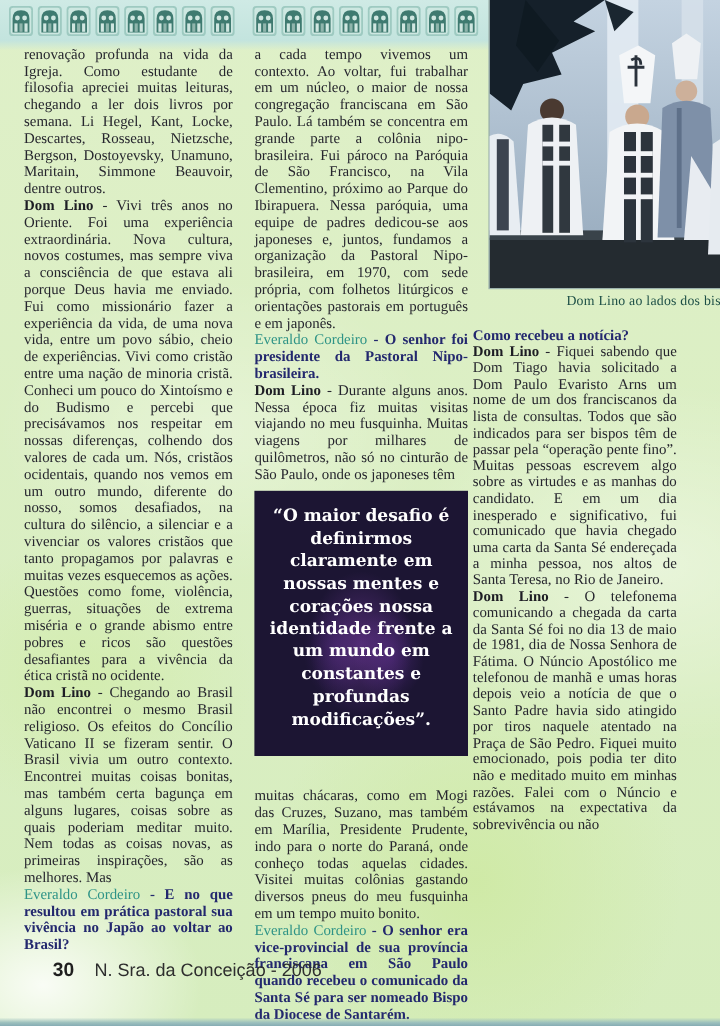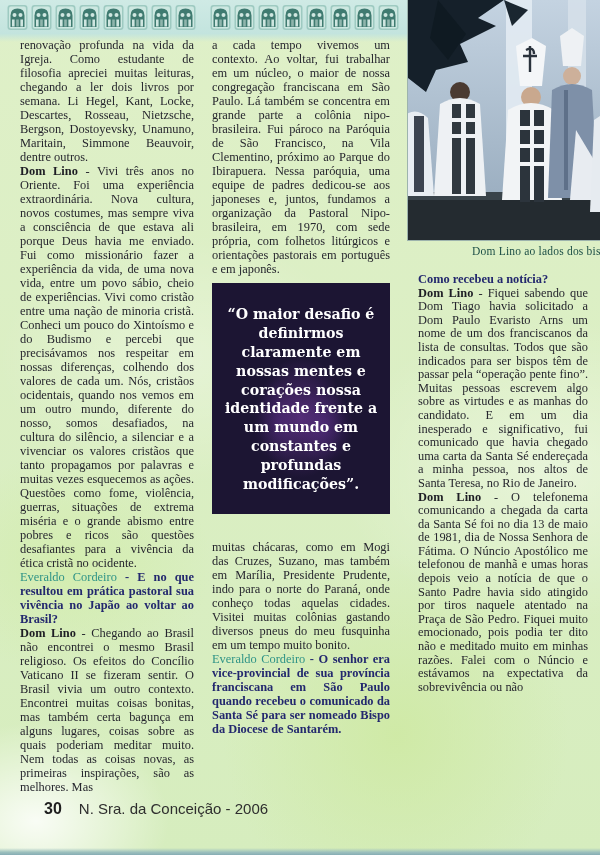--- a/index.html
+++ b/index.html
@@ -26,27 +26,27 @@
   .photo{position:absolute; left:408px; top:0; width:192px; height:240px; margin:0; box-shadow:0 0 0 1px #9db3ad;}
   .caption{
     position:absolute; left:472px; top:245px; white-space:nowrap;
     font-size:11.5px; color:#1d4f46; letter-spacing:.2px;
   }
   
   .col{position:absolute; font-size:12.4px; line-height:14px; color:#26262e; text-align:justify;}
   .col p{margin:0;}
   .col1{left:20px; top:38px; width:174px;}
   .col2{left:212px; top:38px; width:178px;}
-  .col3{left:394px; top:273px; width:170px; line-height:13.6px;margin-left:24px;}
+  .col3{left:394px; top:273px; width:170px; line-height:13.6px;}
   .qname{color:#2e9386; font-weight:normal;}
   .qtext{color:#23286e; font-weight:bold;}
   .aname{color:#1d1d24; font-weight:bold;}
   
   .quote{
-    box-sizing:border-box; width:178px; margin:7px 0 26px 0; padding:22px 10px 20px;
+    box-sizing:border-box; width:178px; margin:7px 0 26px 0; padding:12px 10px 20px;
     background:
       radial-gradient(60px 85px at 50% 58%, rgba(122,62,165,.55), transparent 72%),
       radial-gradient(42px 55px at 63% 62%, rgba(96,48,150,.5), transparent 70%),
       radial-gradient(38px 60px at 38% 60%, rgba(80,42,130,.45), transparent 70%),
       #1c1533;
     color:#ffffff; font-weight:bold; font-size:14.2px; line-height:1.33;
     text-align:center; font-family:"DejaVu Serif","Liberation Serif",serif;
   }
   
   .footer{position:absolute; left:44px; top:800px; display:flex; align-items:baseline;
@@ -271,25 +271,27 @@
       <path d="M168 130 l18 30 v40 h-24 Z" fill="#e8ecf1"></path>
 
       <path d="M186 120 L192 116 V212 h-10 Z" fill="#e6ebf0"></path>
     </svg>
   </figure>
   <div class="caption">Dom Lino ao lados dos bispos</div>
 
   <div class="col col1">
       <p>renovação profunda na vida da Igreja. Como estudante de filosofia apreciei muitas leituras, chegando a ler dois livros por semana. Li Hegel, Kant, Locke, Descartes, Rosseau, Nietzsche, Bergson, Dostoyevsky, Unamuno, Maritain, Simmone Beauvoir, dentre outros.</p>
       <p><span class="aname">Dom Lino</span> - Vivi três anos no Oriente. Foi uma experiência extraordinária. Nova cultura, novos costumes, mas sempre viva a consciência de que estava ali porque Deus havia me enviado. Fui como missionário fazer a experiência da vida, de uma nova vida, entre um povo sábio, cheio de experiências. Vivi como cristão entre uma nação de minoria cristã. Conheci um pouco do Xintoísmo e do Budismo e percebi que precisávamos nos respeitar em nossas diferenças, colhendo dos valores de cada um. Nós, cristãos ocidentais, quando nos vemos em um outro mundo, diferente do nosso, somos desafiados, na cultura do silêncio, a silenciar e a vivenciar os valores cristãos que tanto propagamos por palavras e muitas vezes esquecemos as ações. Questões como fome, violência, guerras, situações de extrema miséria e o grande abismo entre pobres e ricos são questões desafiantes para a vivência da ética cristã no ocidente.</p>
+      <p><span class="aname">Dom Lino</span> - Chegando ao Brasil não encontrei o mesmo Brasil religioso. Os efeitos do Concílio Vaticano II se fizeram sentir. O Brasil vivia um outro contexto. Encontrei muitas coisas bonitas, mas também certa bagunça em alguns lugares, coisas sobre as quais poderiam meditar muito. Nem todas as coisas novas, as primeiras inspirações, são as melhores. Mas</p>
       <p><span class="qname">Everaldo Cordeiro</span><span class="qtext"> - E no que resultou em prática pastoral sua vivência no Japão ao voltar ao Brasil?</span></p>
-      <p><span class="aname">Dom Lino</span> - Chegando ao Brasil não encontrei o mesmo Brasil religioso. Os efeitos do Concílio Vaticano II se fizeram sentir. O Brasil vivia um outro contexto. Encontrei muitas coisas bonitas, mas também certa bagunça em alguns lugares, coisas sobre as quais poderiam meditar muito. Nem todas as coisas novas, as primeiras inspirações, são as melhores. Mas</p>
     </div>
   <div class="col col2">
       <p>a cada tempo vivemos um contexto. Ao voltar, fui trabalhar em um núcleo, o maior de nossa congregação franciscana em São Paulo. Lá também se concentra em grande parte a colônia nipo-brasileira. Fui pároco na Paróquia de São Francisco, na Vila Clementino, próximo ao Parque do Ibirapuera. Nessa paróquia, uma equipe de padres dedicou-se aos japoneses e, juntos, fundamos a organização da Pastoral Nipo-brasileira, em 1970, com sede própria, com folhetos litúrgicos e orientações pastorais em português e em japonês.</p>
+      <p><span class="qname">Everaldo Cordeiro</span><span class="qtext"> - O senhor foi presidente da Pastoral Nipo-brasileira.</span></p>
+      <p><span class="aname">Dom Lino</span> - Durante alguns anos. Nessa época fiz muitas visitas viajando no meu fusquinha. Muitas viagens por milhares de quilômetros, não só no cinturão de São Paulo, onde os japoneses têm</p>
       <div class="quote">“O maior desafio é definirmos claramente em nossas mentes e corações nossa identidade frente a um mundo em constantes e profundas modificações”.</div>
       <p>muitas chácaras, como em Mogi das Cruzes, Suzano, mas também em Marília, Presidente Prudente, indo para o norte do Paraná, onde conheço todas aquelas cidades. Visitei muitas colônias gastando diversos pneus do meu fusquinha em um tempo muito bonito.</p>
       <p><span class="qname">Everaldo Cordeiro</span><span class="qtext"> - O senhor era vice-provincial de sua província franciscana em São Paulo quando recebeu o comunicado da Santa Sé para ser nomeado Bispo da Diocese de Santarém.</span></p>
     </div>
   <div class="col col3">
       <p><span class="qtext">Como recebeu a notícia?</span></p>
       <p><span class="aname">Dom Lino</span> - Fiquei sabendo que Dom Tiago havia solicitado a Dom Paulo Evaristo Arns um nome de um dos franciscanos da lista de consultas. Todos que são indicados para ser bispos têm de passar pela “operação pente fino”. Muitas pessoas escrevem algo sobre as virtudes e as manhas do candidato. E em um dia inesperado e significativo, fui comunicado que havia chegado uma carta da Santa Sé endereçada a minha pessoa, nos altos de Santa Teresa, no Rio de Janeiro.</p>
       <p><span class="aname">Dom Lino</span> - O telefonema comunicando a chegada da carta da Santa Sé foi no dia 13 de maio de 1981, dia de Nossa Senhora de Fátima. O Núncio Apostólico me telefonou de manhã e umas horas depois veio a notícia de que o Santo Padre havia sido atingido por tiros naquele atentado na Praça de São Pedro. Fiquei muito emocionado, pois podia ter dito não e meditado muito em minhas razões. Falei com o Núncio e estávamos na expectativa da sobrevivência ou não</p>
     </div>
 

